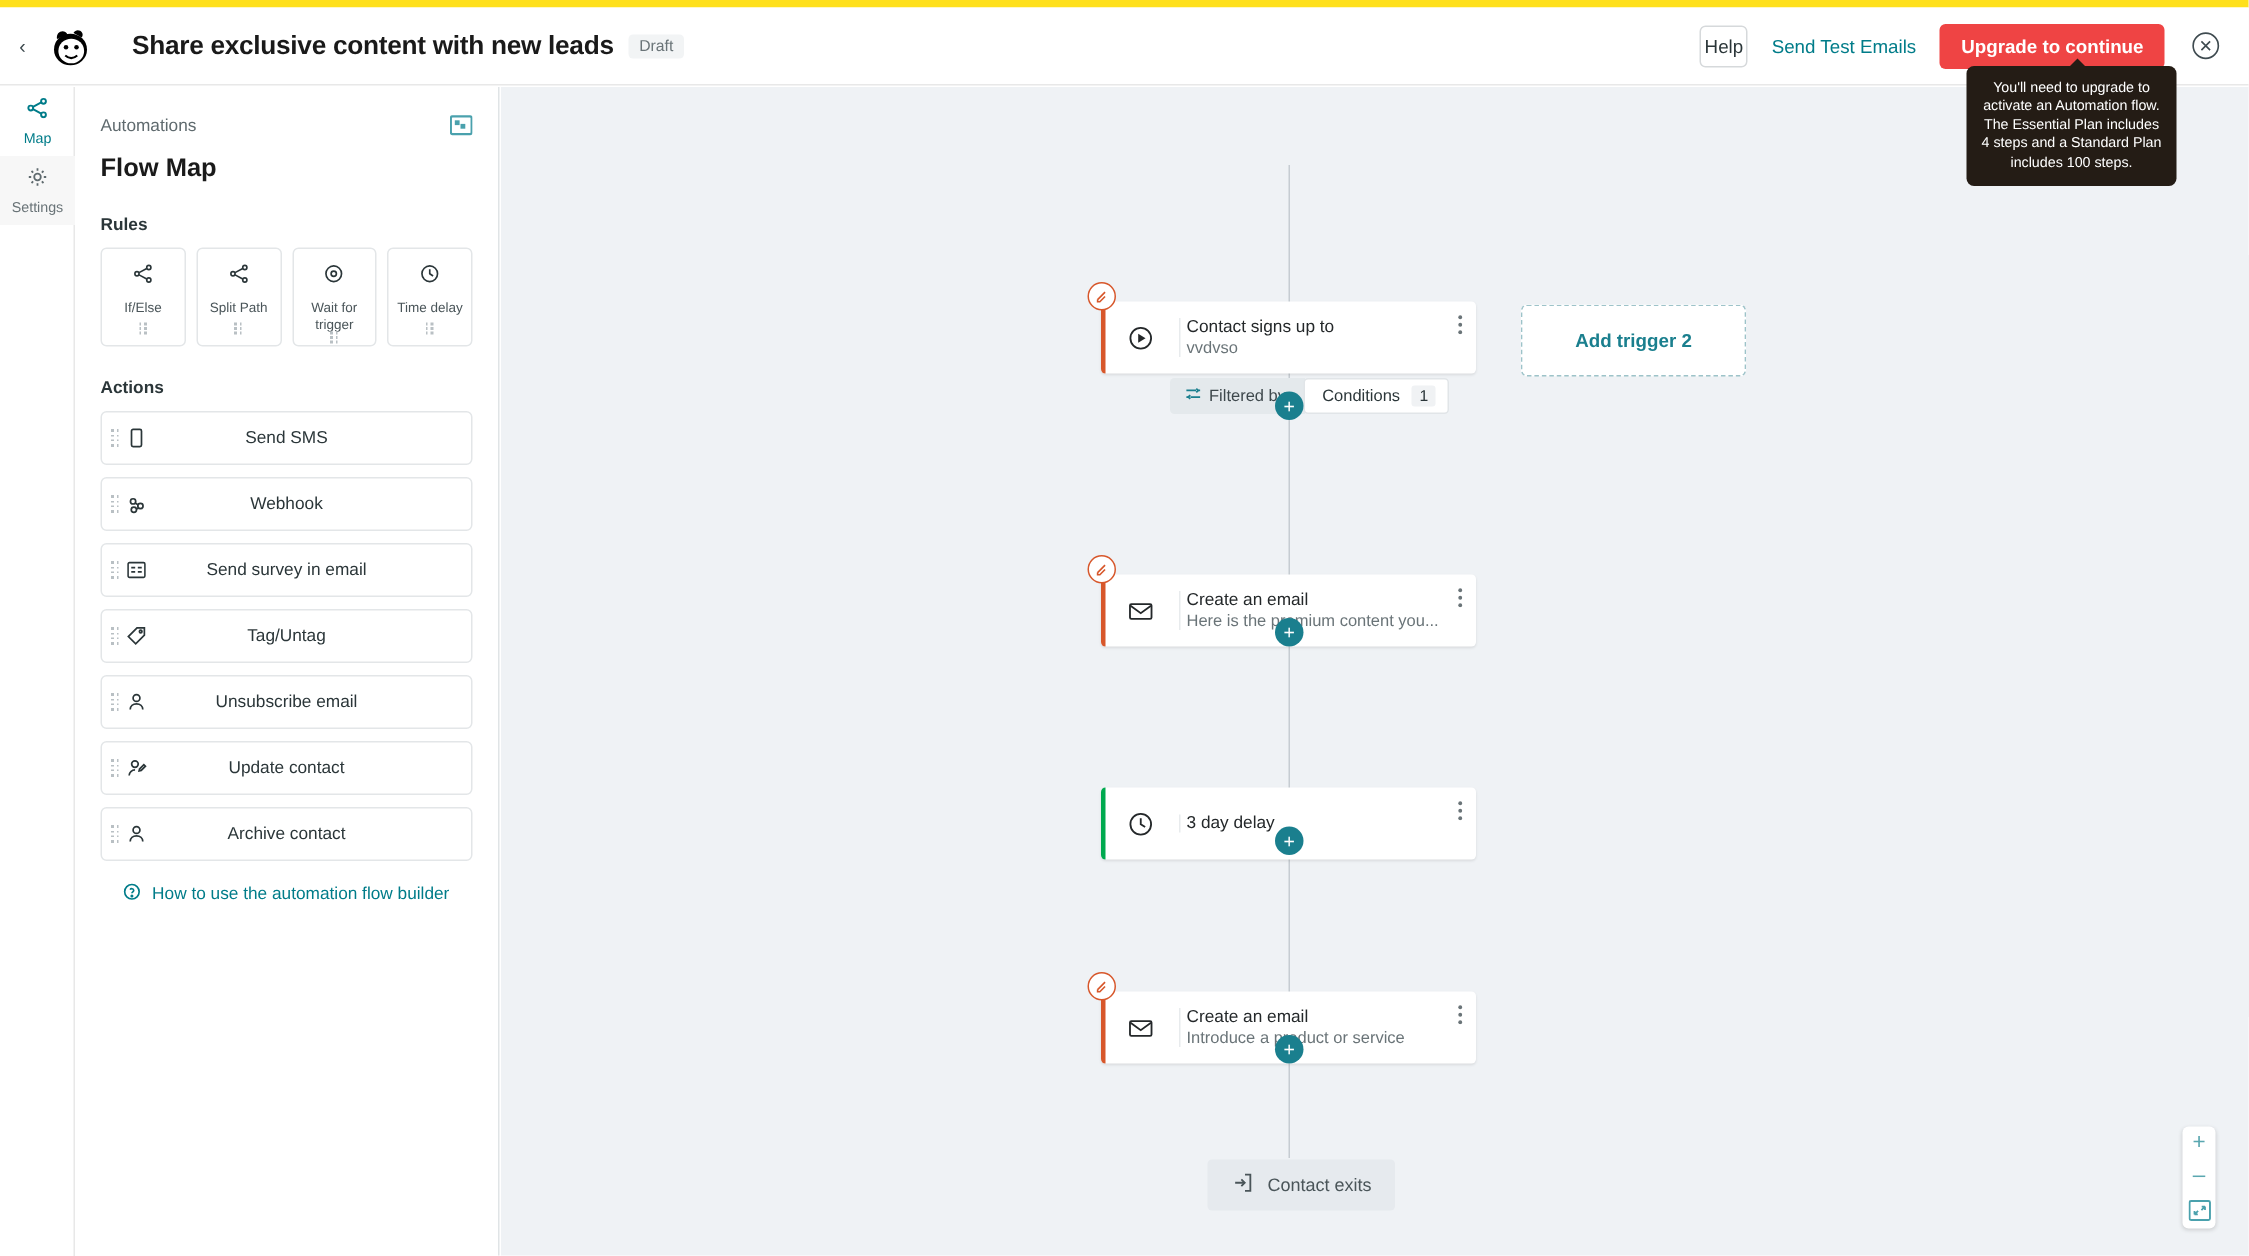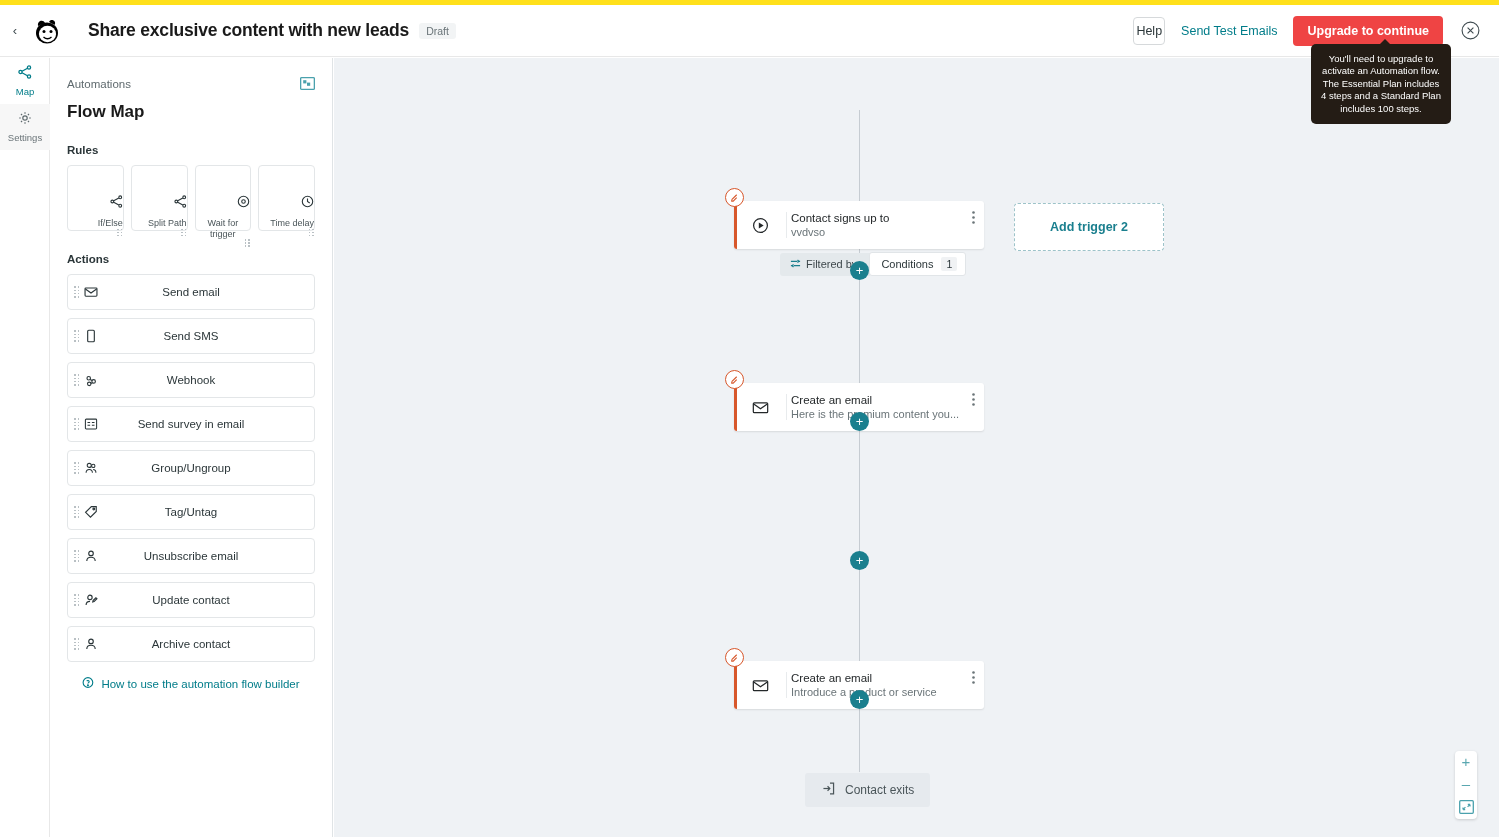--- a/index.html
+++ b/index.html
@@ -128,21 +128,21 @@
     margin-top: 22px; margin-bottom: 9px;
     font-size: 11.5px; font-weight: bold; color: #2b3639;
   }
 
   .rules-grid { display: flex; gap: 7px; }
   .rule-card {
     width: 59px; height: 66px;
     border: 1px solid #e3e6e8; border-radius: 4px;
     background: #fff;
     display: flex; flex-direction: column;
-    align-items: flex-end; padding-top: 28px;
+    align-items: center; padding-top: 10px;
     cursor: pointer;
   }
   .rule-card .rule-label {
     margin-top: 6px;
     font-size: 9px; color: #4a5559;
     text-align: center; line-height: 10.5px;
   }
   .rule-card .grip { margin-top: auto; margin-bottom: 7px; }
 
   .action-item {
@@ -422,39 +422,20 @@
           <i></i>
           <i></i>
           <i></i>
           <i></i>
         </span>
     </div>
   </div>
 
   <div class="sb-section-label">Actions</div>
 
-  <div class="action-item">
-    <span class="a-grip grip-tall">
-        <i></i>
-        <i></i>
-        <i></i>
-        <i></i>
-        <i></i>
-        <i></i>
-        <i></i>
-        <i></i>
-      </span>
-    <span class="a-icon">
-      <svg width="14" height="14" viewBox="0 0 16 16" fill="none" stroke="#2b3639" stroke-width="1.3">
-        <rect x="1.2" y="3.4" width="13.6" height="9.4" rx="1"></rect>
-          <path d="M1.6 4.6 L8 9.2 L14.4 4.6"></path>
-      </svg>
-    </span>
-    <span>Send email</span>
-  </div>
 
   <div class="action-item">
     <span class="a-grip grip-tall">
         <i></i>
         <i></i>
         <i></i>
         <i></i>
         <i></i>
         <i></i>
         <i></i>
@@ -503,41 +484,20 @@
       </span>
     <span class="a-icon">
       <svg width="14" height="14" viewBox="0 0 16 16" fill="none" stroke="#2b3639" stroke-width="1.2">
         <rect x="1.6" y="2.4" width="12.8" height="11.2" rx="1"></rect>
         <path d="M4 6.2h3M4 9.4h3M9 6.2h3M9 9.4h3"></path>
       </svg>
     </span>
     <span>Send survey in email</span>
   </div>
 
-  <div class="action-item">
-    <span class="a-grip grip-tall">
-        <i></i>
-        <i></i>
-        <i></i>
-        <i></i>
-        <i></i>
-        <i></i>
-        <i></i>
-        <i></i>
-      </span>
-    <span class="a-icon">
-      <svg width="14" height="14" viewBox="0 0 16 16" fill="none" stroke="#2b3639" stroke-width="1.2">
-        <circle cx="6" cy="5" r="2.3"></circle>
-          <circle cx="10.6" cy="5.6" r="1.9"></circle>
-        <path d="M2.4 13.4c0-2.3 1.6-3.8 3.6-3.8s3.6 1.5 3.6 3.8"></path>
-        <path d="M10.4 9.8c1.8 0 3.2 1.4 3.2 3.6"></path>
-      </svg>
-    </span>
-    <span>Group/Ungroup</span>
-  </div>
 
   <div class="action-item">
     <span class="a-grip grip-tall">
         <i></i>
         <i></i>
         <i></i>
         <i></i>
         <i></i>
         <i></i>
         <i></i>
@@ -697,20 +657,39 @@
       <svg width="3" height="13" viewBox="0 0 3 13">
           <circle cx="1.5" cy="1.5" r="1.3" fill="#6a7478"></circle>
           <circle cx="1.5" cy="6.5" r="1.3" fill="#6a7478"></circle>
           <circle cx="1.5" cy="11.5" r="1.3" fill="#6a7478"></circle>
         </svg>
     </div>
   </div>
 
   <div class="plus-node" style="left:516px; top:354px;">+</div>
 
+  <div class="node" style="left:400px; top:467px;">
+    <div class="accent" style="background:#00a94f;"></div>
+    <div class="n-icon">
+      <svg width="17" height="17" viewBox="0 0 18 18" fill="none" stroke="#24282a" stroke-width="1.3">
+        <circle cx="9" cy="9" r="7.3"></circle>
+          <path d="M9 4.8V9l3.1 2"></path>
+      </svg>
+    </div>
+    <div class="n-body">
+      <div class="n-title">3 day delay</div>
+    </div>
+    <div class="kebab">
+      <svg width="3" height="13" viewBox="0 0 3 13">
+          <circle cx="1.5" cy="1.5" r="1.3" fill="#6a7478"></circle>
+          <circle cx="1.5" cy="6.5" r="1.3" fill="#6a7478"></circle>
+          <circle cx="1.5" cy="11.5" r="1.3" fill="#6a7478"></circle>
+        </svg>
+    </div>
+  </div>
 
   <div class="plus-node" style="left:516px; top:493px;">+</div>
 
   <div class="node" style="left:400px; top:603px;">
     <div class="accent" style="background:#d7572b;"></div>
     <div class="warn-badge">
       <svg width="11" height="11" viewBox="0 0 12 12" fill="none" stroke="#d7572b" stroke-width="1.2">
         <path d="M3 8.4 L8.4 3 M3 8.4 L3 10 L4.6 10 L8.4 6.2"></path>
       </svg>
     </div>

